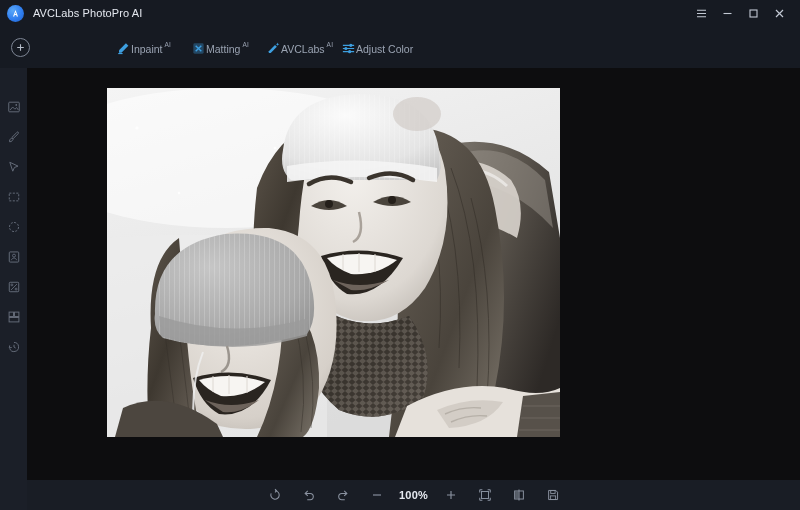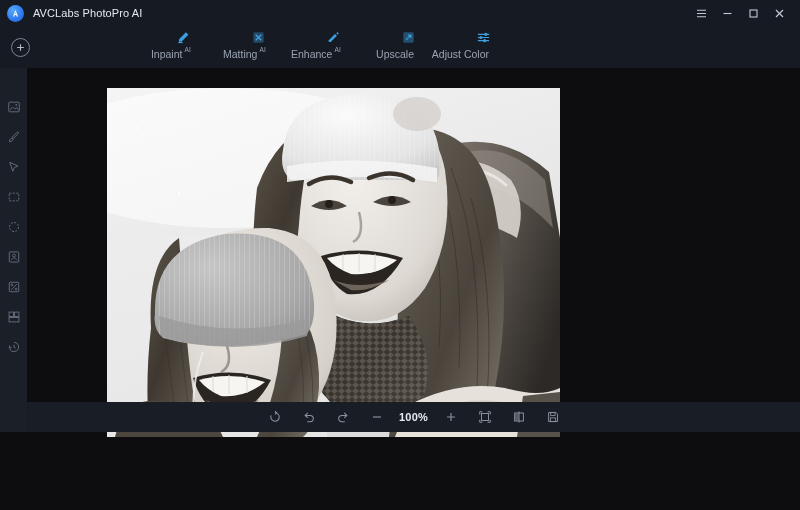--- a/index.html
+++ b/index.html
@@ -3,21 +3,21 @@
 <meta charset="utf-8">
 <style>
   * { margin:0; padding:0; box-sizing:border-box; }
   html,body { width:800px; height:510px; overflow:hidden; }
   body {
     font-family: "Liberation Sans", sans-serif;
     background:#0d0d0f;
     color:#c8cdd8;
     -webkit-font-smoothing:antialiased;
   }
-  .app { position:relative; width:800px; height:432px; display:flex; flex-direction:column; }
+  .app { position:relative; width:800px; height:510px; display:flex; flex-direction:column; }
 
   
   .titlebar {
     height:26px; background:#161a22; display:flex; align-items:center;
     padding:0 8px 0 7px; flex:none; position:relative; z-index:5;
   }
   .logo { width:17px; height:17px; border-radius:50%;
           background:radial-gradient(circle at 35% 32%, #5aa8f8 0%, #2f7ef0 55%, #1f60c8 100%);
           display:flex; align-items:center; justify-content:center; flex:none; }
   .logo svg { display:block; }
@@ -29,21 +29,21 @@
   
   .toolbar {
     height:42px; background:#161a22; display:flex; align-items:flex-end;
     flex:none; position:relative; z-index:4;
   }
   .addbtn-wrap { width:40px; height:42px; display:flex; align-items:center; justify-content:center; flex:none; }
   .addbtn { width:19px; height:19px; border-radius:50%; border:1px solid #7d8594;
             display:flex; align-items:center; justify-content:center; color:#b6bdc9; cursor:pointer; }
   .tabs { display:flex; align-items:flex-end; height:42px; margin-left:76px; }
   .tab {
-    width:75px; height:42px; display:flex; flex-direction:column; align-items:flex-end;
+    width:75px; height:42px; display:flex; flex-direction:row; align-items:center;
     justify-content:flex-start; padding-top:2px; cursor:pointer; position:relative;
   }
   .tab .ticon { height:19px; display:flex; align-items:center; justify-content:center; color:#3d9fe0; }
   .tab .tlabel { font-size:10.5px; color:#9aa3b2; margin-top:2px; display:flex; align-items:flex-start; line-height:1; }
   .tab .ai { font-size:6.5px; color:#9aa3b2; margin-left:2px; position:relative; top:-2px; letter-spacing:.2px; }
   .tab.active .tlabel, .tab.active .ai { color:#49a8f0; }
   .tab.active .ticon { color:#49a8f0; }
   .tab .underline { position:absolute; bottom:1px; left:50%; transform:translateX(-50%);
                     width:36px; height:2px; background:transparent; border-radius:1px; }
   .tab.active .underline { background:#3b8ef0; }
@@ -164,41 +164,28 @@
       </div>
 
       <div class="tab">
         <div class="ticon">
           <svg width="15" height="15" viewBox="0 0 16 16">
             <path d="M9.6 4.2 3 10.8l0 2 2 0 6.6-6.6z" fill="currentColor"></path>
             <path d="M12.3 1.6l.5 1.4 1.4.5-1.4.5-.5 1.4-.5-1.4-1.4-.5 1.4-.5z" fill="currentColor"></path>
           </svg>
         </div>
         <div class="tlabel">
-          <span>Enhance</span>
+          <span>AVCLabs</span>
           <span class="ai">AI</span>
         </div>
         <div class="underline"></div>
       </div>
 
 
 
-      <div class="tab">
-        <div class="ticon">
-          <svg width="15" height="15" viewBox="0 0 16 16">
-            <rect x="2.5" y="2.5" width="11" height="11" rx="1.5" fill="currentColor" opacity=".4"></rect>
-            <path d="M10.6 5.4H7.4M10.6 5.4v3.2M10.6 5.4 5.4 10.6" stroke="currentColor" stroke-width="1.3" fill="none"></path>
-          </svg>
-        </div>
-        <div class="tlabel">
-          <span>Upscale</span>
-          <span class="ai"></span>
-        </div>
-        <div class="underline"></div>
-      </div>
 
       <div class="tab">
         <div class="ticon">
           <svg width="15" height="15" viewBox="0 0 16 16">
             <path d="M2 4.6h12M2 8h12M2 11.4h12" stroke="currentColor" stroke-width="1.3"></path>
             <circle cx="10.5" cy="4.6" r="1.7" fill="currentColor"></circle>
             <circle cx="5.2" cy="8" r="1.7" fill="currentColor"></circle>
             <circle cx="9.2" cy="11.4" r="1.7" fill="currentColor"></circle>
           </svg>
         </div>

